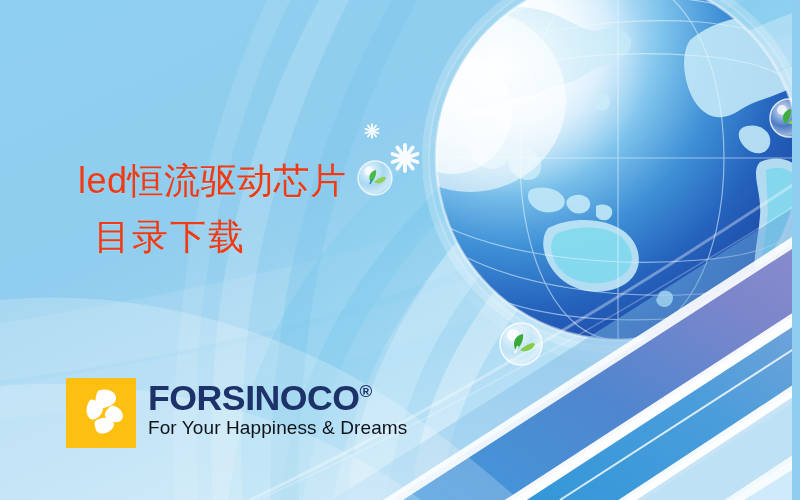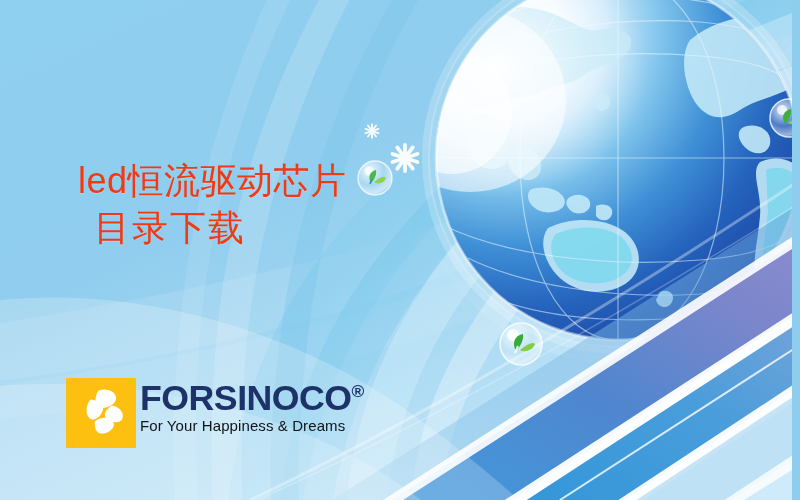--- a/index.html
+++ b/index.html
@@ -16,42 +16,42 @@
   .lay{position:absolute;top:0;left:0;width:800px;height:500px;}
   .lay svg{display:block;width:800px;height:500px;}
 
   
   #headline{
     position:absolute;left:78px;top:160px;width:400px;
     z-index:40;color:#ef3a14;line-height:1.18;
     text-shadow:0 1px 0 rgba(255,255,255,.18);
   }
   #headline .l1{font-size:36px;letter-spacing:.5px;}
-  #headline .l2{font-size:36px;margin-top:5px;margin-left:16px;letter-spacing:2px;}
+  #headline .l2{font-size:36px;margin-top:14px;margin-left:16px;letter-spacing:2px;}
 
   
   #logo{
     position:absolute;left:66px;top:378px;z-index:40;
     display:flex;align-items:flex-start;
   }
   #logo-mark{
     width:70px;height:70px;background:#fdc010;flex:0 0 70px;
     position:relative;border-radius:1px;
   }
   #logo-mark svg{position:absolute;left:0;top:0;}
-  #logo-text{margin-left:4px;padding-top:2px;}
+  #logo-text{margin-left:12px;padding-top:2px;}
   #wordmark{
     font-size:35px;font-weight:bold;color:#1c3268;
     letter-spacing:-0.5px;line-height:1;white-space:nowrap;
     font-family:"Liberation Sans","DejaVu Sans",sans-serif;
     transform:scaleX(1.02);transform-origin:left center;
   }
   #wordmark .reg{font-size:17px;vertical-align:super;letter-spacing:0;}
   #tagline{
-    font-size:15px;color:#10131a;margin-top:3px;
+    font-size:19px;color:#10131a;margin-top:3px;
     letter-spacing:.1px;white-space:nowrap;line-height:1.1;
   }
 </style>
 </head>
 <body>
 
 <div id="stage">
 
   <div class="lay">
     <svg viewBox="0 0 800 500" xmlns="http://www.w3.org/2000/svg">

